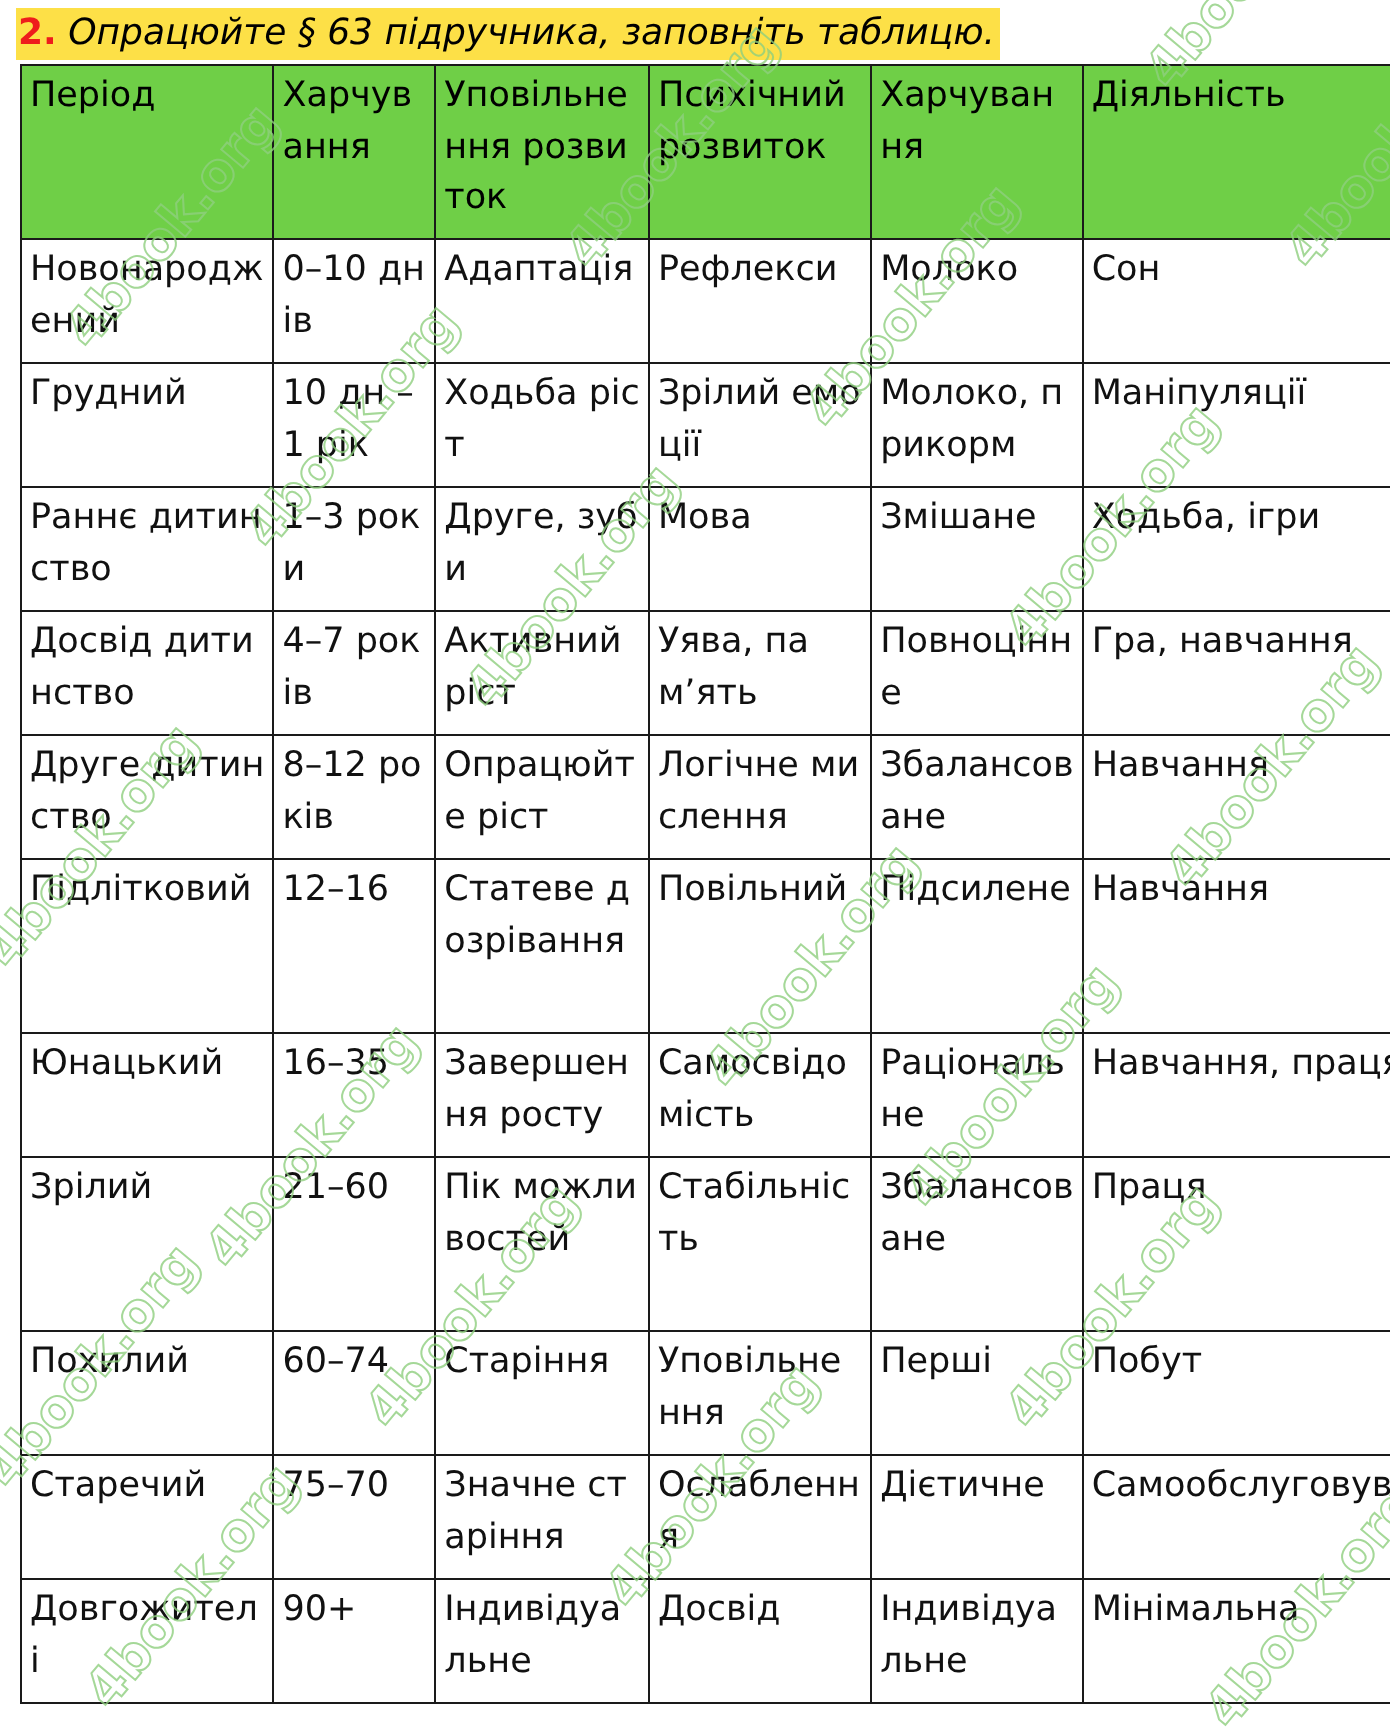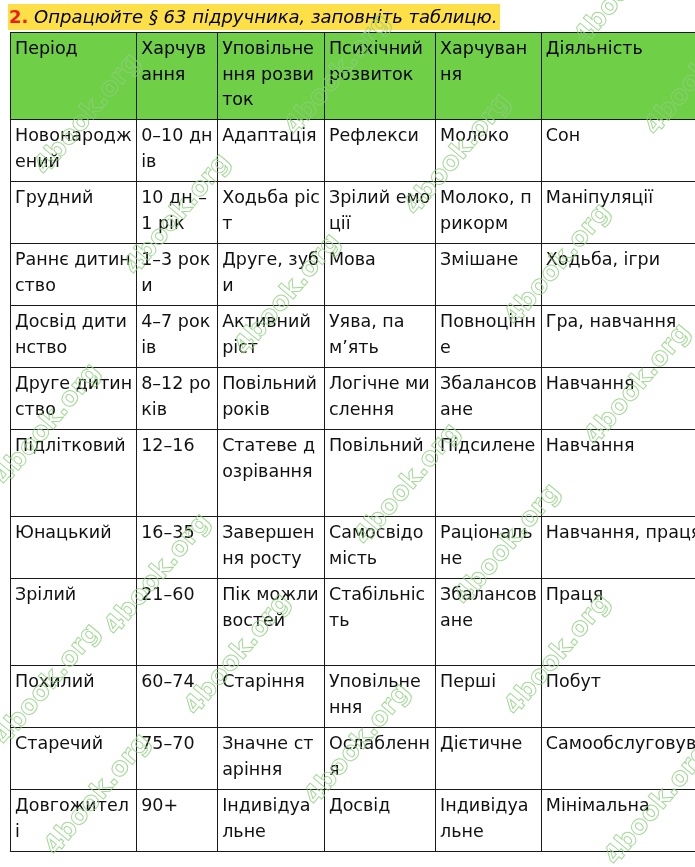--- a/index.html
+++ b/index.html
@@ -137,21 +137,21 @@
       <td>Досвід дитинство</td>
       <td>4–7 років</td>
       <td>Активний ріст</td>
       <td>Уява, пам’ять</td>
       <td>Повноцінне</td>
       <td>Гра, навчання</td>
     </tr>
     <tr class="r2">
       <td>Друге дитинство</td>
       <td>8–12 років</td>
-      <td>Повільний років</td>
+      <td>Опрацюйте ріст</td>
       <td>Логічне мислення</td>
       <td>Збалансоване</td>
       <td>Навчання</td>
     </tr>
     <tr class="r3">
       <td>Підлітковий</td>
       <td>12–16</td>
       <td>Статеве дозрівання</td>
       <td>Повільний</td>
       <td>Підсилене</td>

